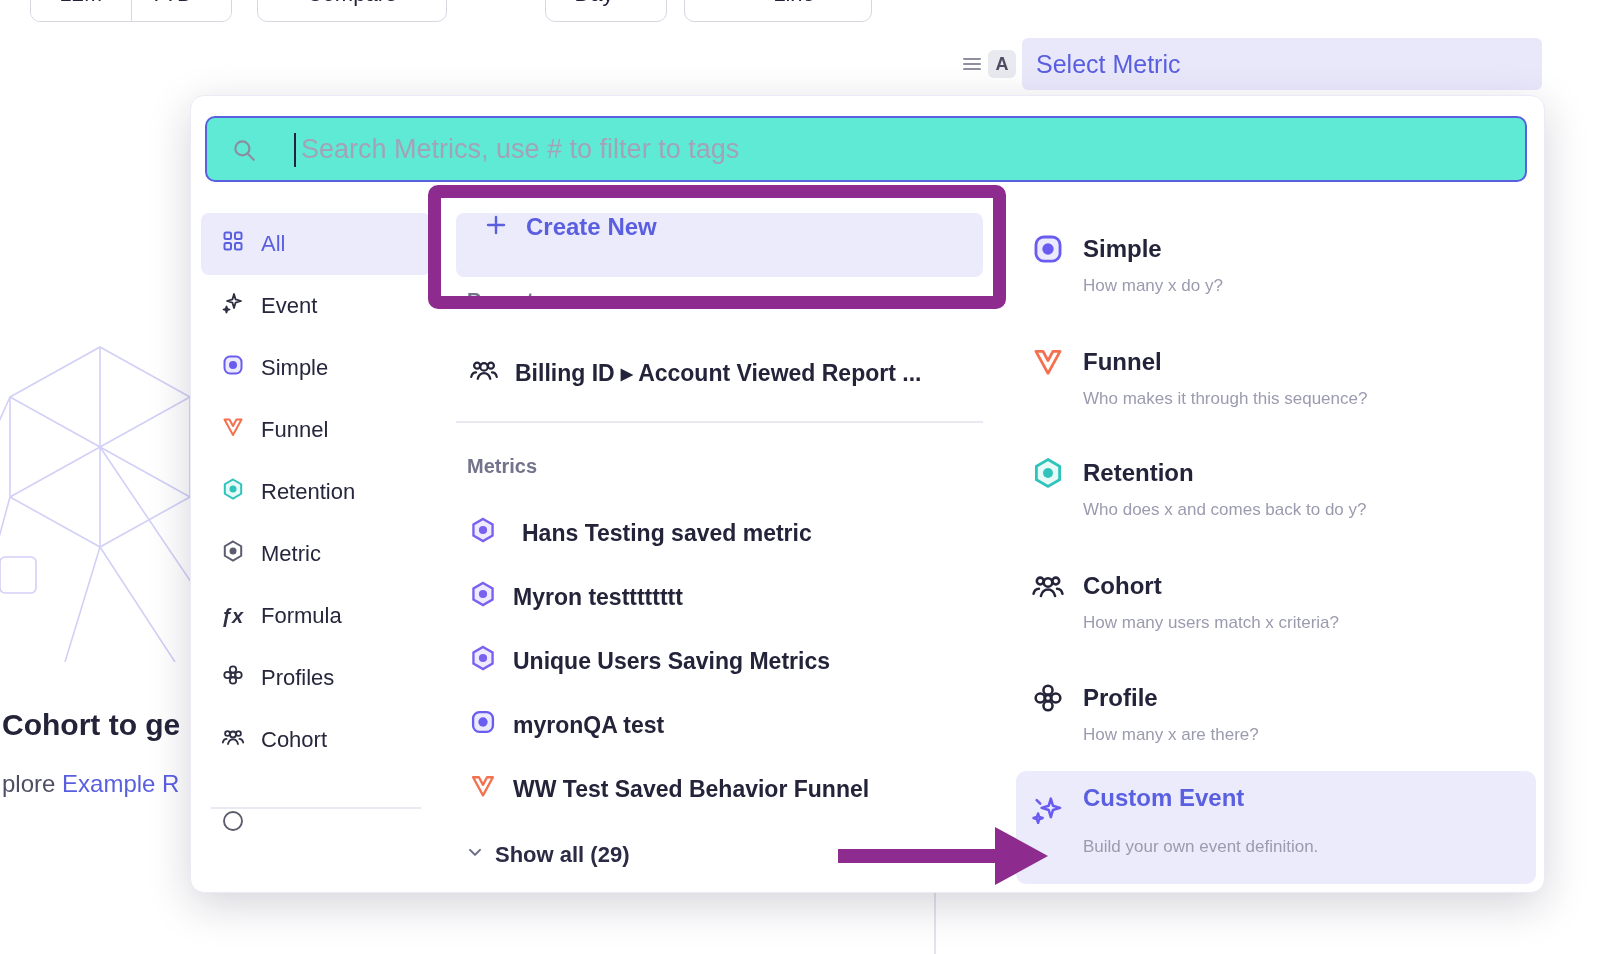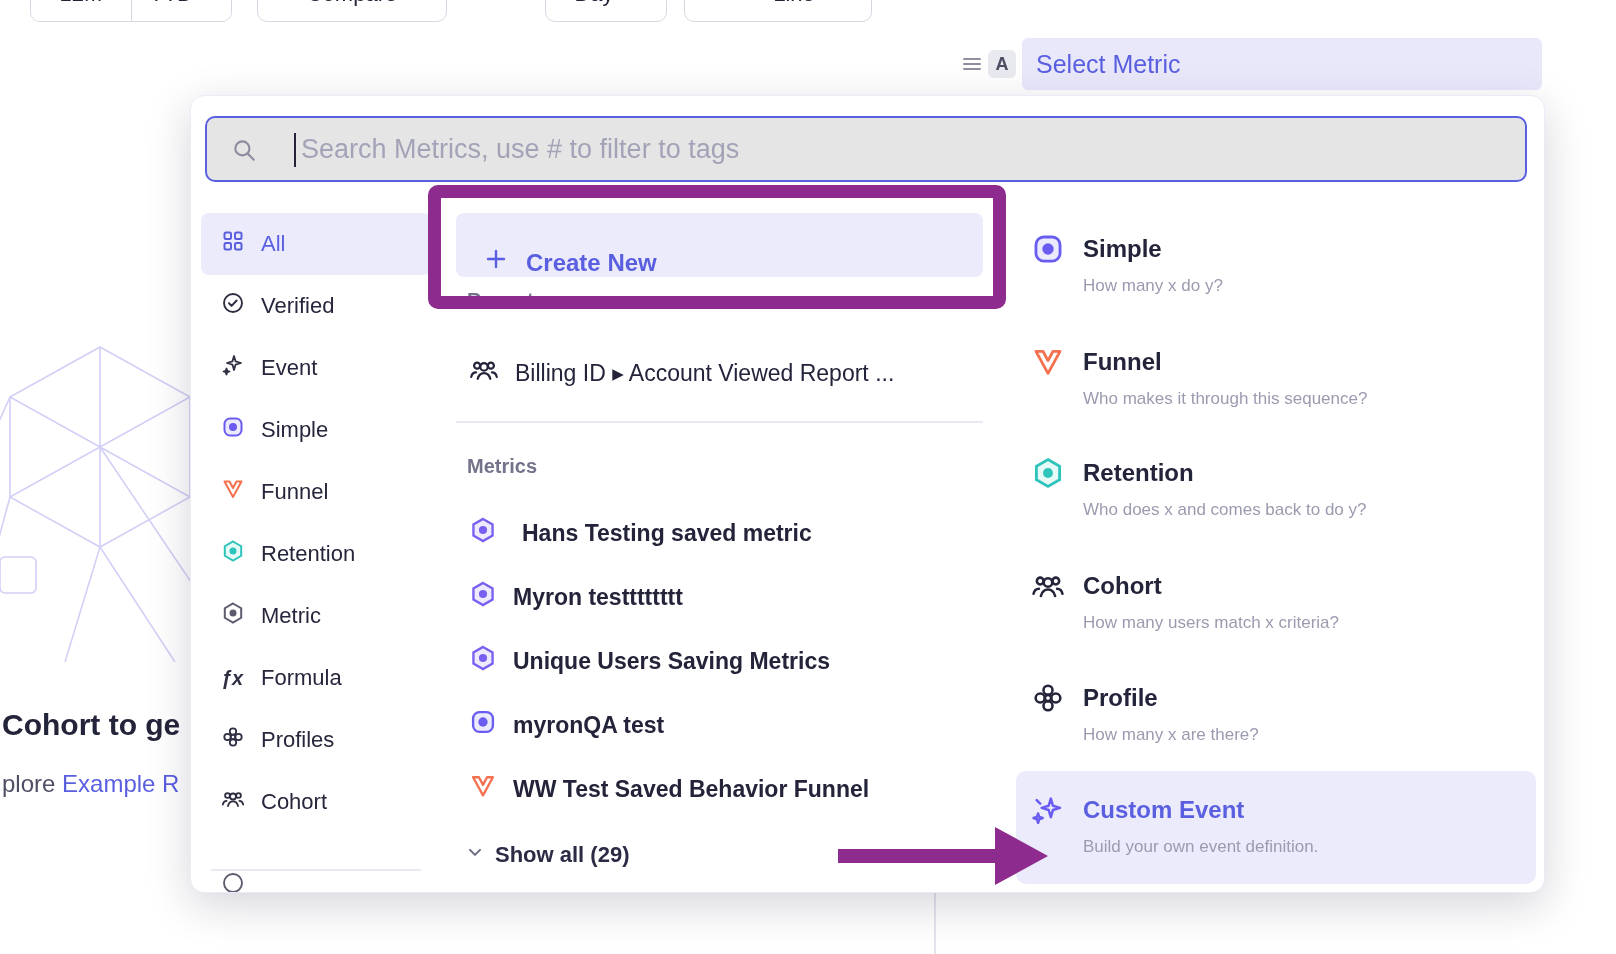--- a/index.html
+++ b/index.html
@@ -36,60 +36,60 @@
   .bg-sub { position:absolute; left:2px; top:770px; font-size:24px; color:#4e4e64; z-index:1; white-space:nowrap; }
   .bg-sub .link { color:#5a5fe0; font-weight:400; }
   .v-div { position:absolute; left:934px; top:886px; width:2px; height:68px; background:#e4e4ee; z-index:1; }
 
   
   .modal { position:absolute; left:190px; top:95px; width:1355px; height:798px; background:#fff;
     border:1px solid #eceaf6; border-radius:14px; box-shadow:0 12px 44px rgba(24,24,58,.18);
     overflow:hidden; z-index:10; }
 
   .search { position:absolute; left:14px; top:20px; width:1322px; height:66px;
-    border:2px solid #5a5fe0; border-radius:10px; background:#e5e5e5; }
+    border:2px solid #5a5fe0; border-radius:10px; background:#5eead4; }
   .search input { width:100%; height:100%; border:none; outline:none; padding-left:94px;
     font-size:27px; color:#23233a; background:transparent; font-family:inherit; }
   .search input::placeholder { color:#a3a3b8; }
   .search-icon { position:absolute; left:24px; top:19px; width:26px; height:26px; }
   .caret { position:absolute; left:87px; top:15px; width:2px; height:34px; background:#23233a; }
 
   .sidebar { position:absolute; left:10px; top:117px; width:230px; }
   .side-item { height:62px; display:flex; align-items:center; padding-left:20px; gap:16px;
     border-radius:8px; font-size:22px; font-weight:500; color:#26263c; }
   .side-item.active { background:#ecebfc; color:#5a5fe0; }
   .side-divider { margin:36px 0 0 10px; width:210px; height:1.5px; background:#e9e9f1; }
   .side-partial { margin:14px 0 0 20px; width:24px; height:24px; }
 
   .mid { position:absolute; left:265px; top:117px; width:527px; height:670px; }
   .create-new { position:absolute; left:0; top:0; width:527px; height:64px; background:#ecebfc; border:none;
-    border-radius:8px; display:flex; align-items:flex-end; padding-left:28px; gap:18px;
+    border-radius:8px; display:flex; align-items:flex-start; padding-left:28px; gap:18px;
     color:#5a5fe0; font-size:24px; font-weight:600; }
   .section-h { position:absolute; left:11px; color:#73738c; font-size:20px; font-weight:600; }
   .h-recents { top:76px; }
   .h-metrics { top:242px; }
   .recent-item { position:absolute; left:13px; top:138px; height:44px; display:flex; align-items:center;
-    gap:16px; font-size:23px; font-weight:400; color:#23233a; white-space:nowrap; }
+    gap:16px; font-size:23px; font-weight:700; color:#23233a; white-space:nowrap; }
   .mid-divider { position:absolute; left:0; top:208px; width:527px; height:1.5px; background:#e9e9f1; }
   .metric-item { position:absolute; left:13px; height:56px; display:flex; align-items:center; gap:16px;
     font-size:23px; font-weight:600; color:#23233a; white-space:nowrap; }
   .mi-0 { top:292px;gap:25px; } .mi-1 { top:356px; } .mi-2 { top:420px; } .mi-3 { top:484px; } .mi-4 { top:548px; }
   .show-all { position:absolute; left:9px; top:622px; height:40px; display:flex; align-items:center; gap:10px;
     font-size:22px; font-weight:600; color:#2b2b45; }
 
   .type-block { position:absolute; left:825px; width:510px; height:76px; }
   .tb-0 { top:136px; } .tb-1 { top:249px; } .tb-2 { top:360px; } .tb-3 { top:473px; } .tb-4 { top:585px; }
   .type-icon { position:absolute; left:15px; top:0; width:34px; height:34px; }
   .type-title { position:absolute; left:67px; top:0; line-height:34px; font-size:24px; font-weight:700; color:#23233a; white-space:nowrap; }
   .type-desc { position:absolute; left:67px; top:40px; line-height:27px; font-size:17px; color:#9b9bb0; white-space:nowrap; }
 
   .type-custom { position:absolute; left:825px; top:675px; width:520px; height:113px;
     background:#ecebfc; border-radius:10px; }
   .type-custom .type-icon { top:22px; }
-  .type-custom .type-title { top:22px; color:#5a5fe0; }
+  .type-custom .type-title { top:10px; color:#5a5fe0; }
   .type-custom .type-desc { top:62px; }
 
   
   .anno-box { position:absolute; left:428px; top:185px; width:578px; height:124px;
     border:13px solid #8e2b8e; border-radius:10px; z-index:50; pointer-events:none; }
   .anno-arrow { position:absolute; left:830px; top:820px; z-index:50; pointer-events:none; }
 </style>
 </head>
 <body>
 
@@ -180,29 +180,20 @@
               <rect x="3.5" y="3.5" width="6.5" height="6.5" rx="1.5"></rect>
               <rect x="14" y="3.5" width="6.5" height="6.5" rx="1.5"></rect>
               <rect x="3.5" y="14" width="6.5" height="6.5" rx="1.5"></rect>
               <rect x="14" y="14" width="6.5" height="6.5" rx="1.5"></rect>
             </svg>
         </span>
         <span>All</span>
       </div>
       <div class="side-item">
         <span>
-          <svg width="24" height="24" viewBox="0 0 24 24" fill="none" stroke="#2e2e42" stroke-width="1.9">
-              <circle cx="12" cy="12" r="9"></circle>
-              <path d="M8 12.3l2.6 2.6 5-5.4" stroke-width="2" stroke-linecap="round" stroke-linejoin="round"></path>
-            </svg>
-        </span>
-        <span>Verified</span>
-      </div>
-      <div class="side-item">
-        <span>
           <svg width="24" height="24" viewBox="0 0 24 24" fill="none" stroke="#2e2e42" stroke-width="1.8" stroke-linejoin="round">
               <path d="M13 3l1.6 5.4L20 10l-5.4 1.6L13 17l-1.6-5.4L6 10l5.4-1.6z"></path>
               <path d="M5.5 15.5l.7 2.3 2.3.7-2.3.7-.7 2.3-.7-2.3-2.3-.7 2.3-.7z"></path>
             </svg>
         </span>
         <span>Event</span>
       </div>
       <div class="side-item">
         <span>
           <svg width="24" height="24" viewBox="0 0 24 24">

